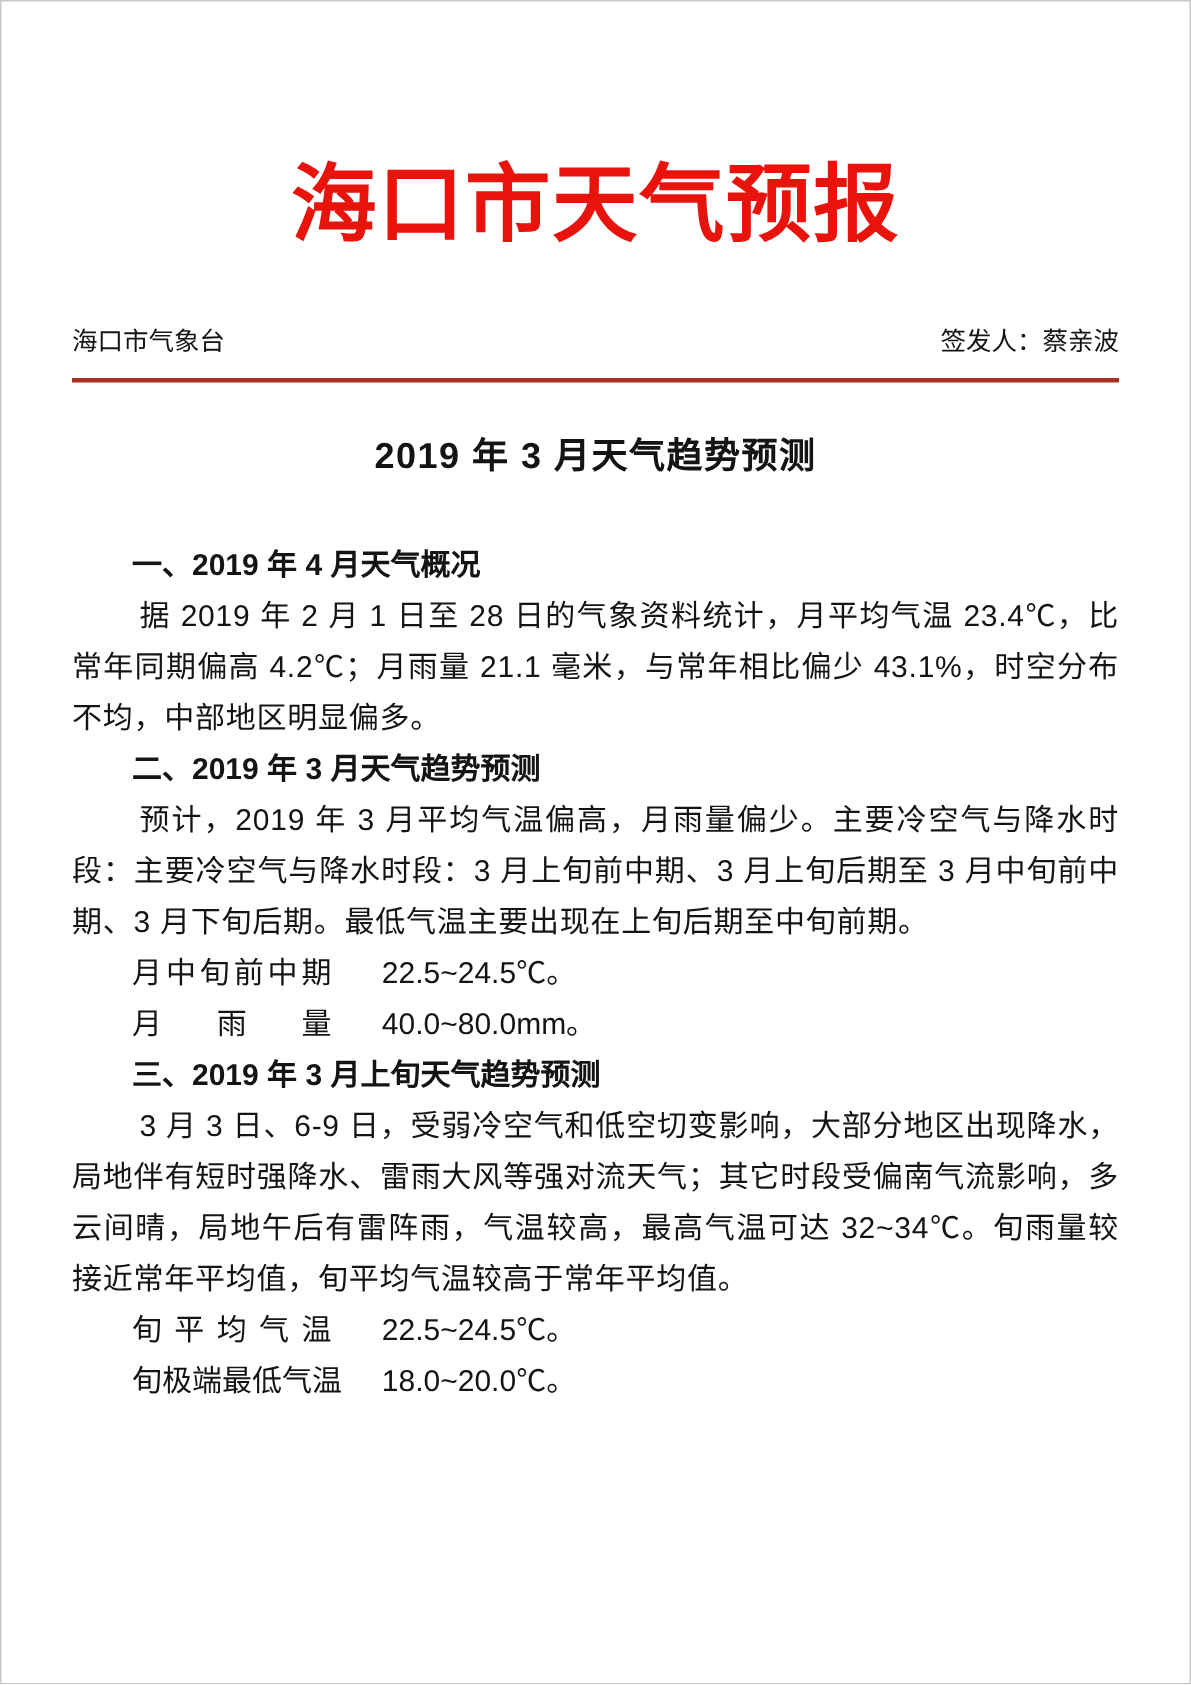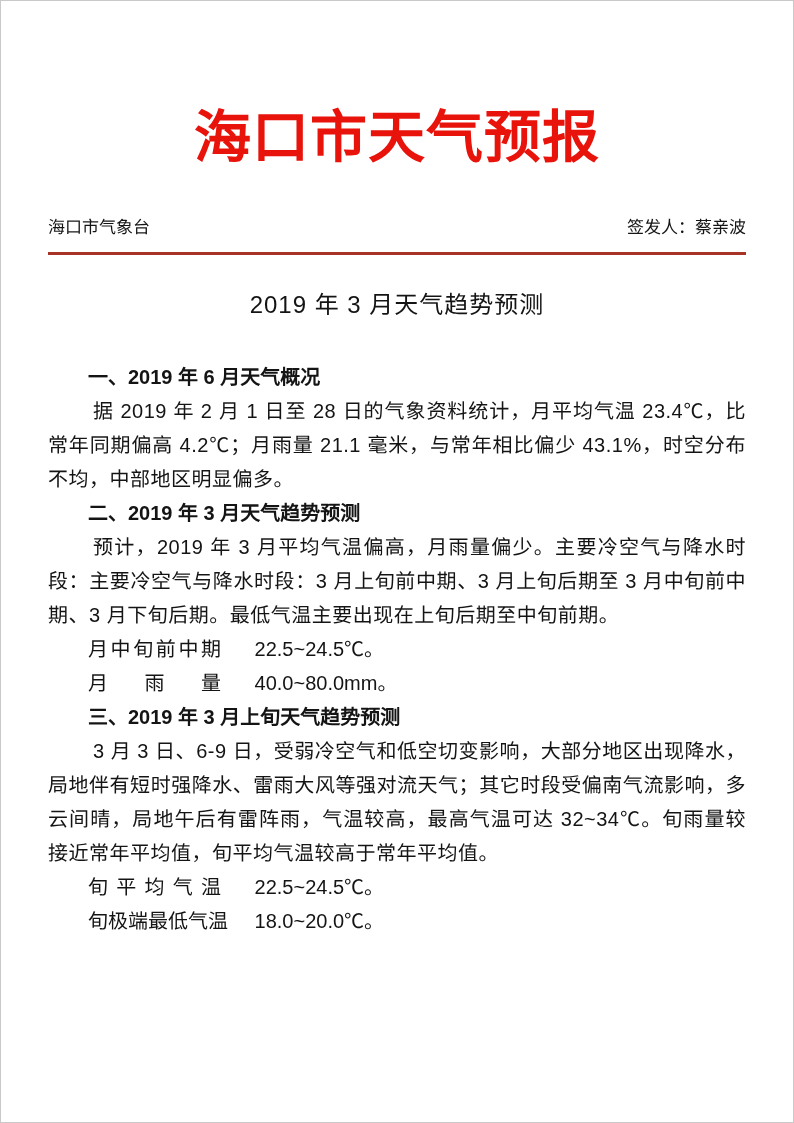--- a/index.html
+++ b/index.html
@@ -33,21 +33,21 @@
     align-items: flex-end;
     margin-top: 32px;
     padding-bottom: 11px;
     border-bottom: 3px solid #a93226;
     font-size: 17px;
     line-height: 26px;
   }
   .doc-title {
     margin-top: 34px;
     font-size: 24px;
-    font-weight: normal;
+    font-weight: bold;
     text-align: center;
     line-height: 32px;
     letter-spacing: 1px;
   }
   .body-block {
     margin-top: 39px;
     font-size: 20px;
     line-height: 34px;
   }
   .section-heading {
@@ -88,21 +88,21 @@
 
   <div class="masthead-row">
     <span>海口市气象台</span>
     <span>签发人：蔡亲波</span>
   </div>
 
   <div class="doc-title">2019 年 3 月天气趋势预测</div>
 
   <div class="body-block">
 
-    <h3 class="section-heading">一、2019 年 6 月天气概况</h3>
+    <h3 class="section-heading">一、2019 年 4 月天气概况</h3>
     <p class="body-paragraph">据 2019 年 2 月 1 日至 28 日的气象资料统计，月平均气温 23.4℃，比常年同期偏高 4.2℃；月雨量 21.1 毫米，与常年相比偏少 43.1%，时空分布不均，中部地区明显偏多。</p>
 
     <h3 class="section-heading">二、2019 年 3 月天气趋势预测</h3>
     <p class="body-paragraph">预计，2019 年 3 月平均气温偏高，月雨量偏少。主要冷空气与降水时段：主要冷空气与降水时段：3 月上旬前中期、3 月上旬后期至 3 月中旬前中期、3 月下旬后期。最低气温主要出现在上旬后期至中旬前期。</p>
 
     <div class="stat-row">
       <span class="stat-label">月中旬前中期</span>
       <span class="stat-value">22.5~24.5℃。</span>
     </div>
     <div class="stat-row">

